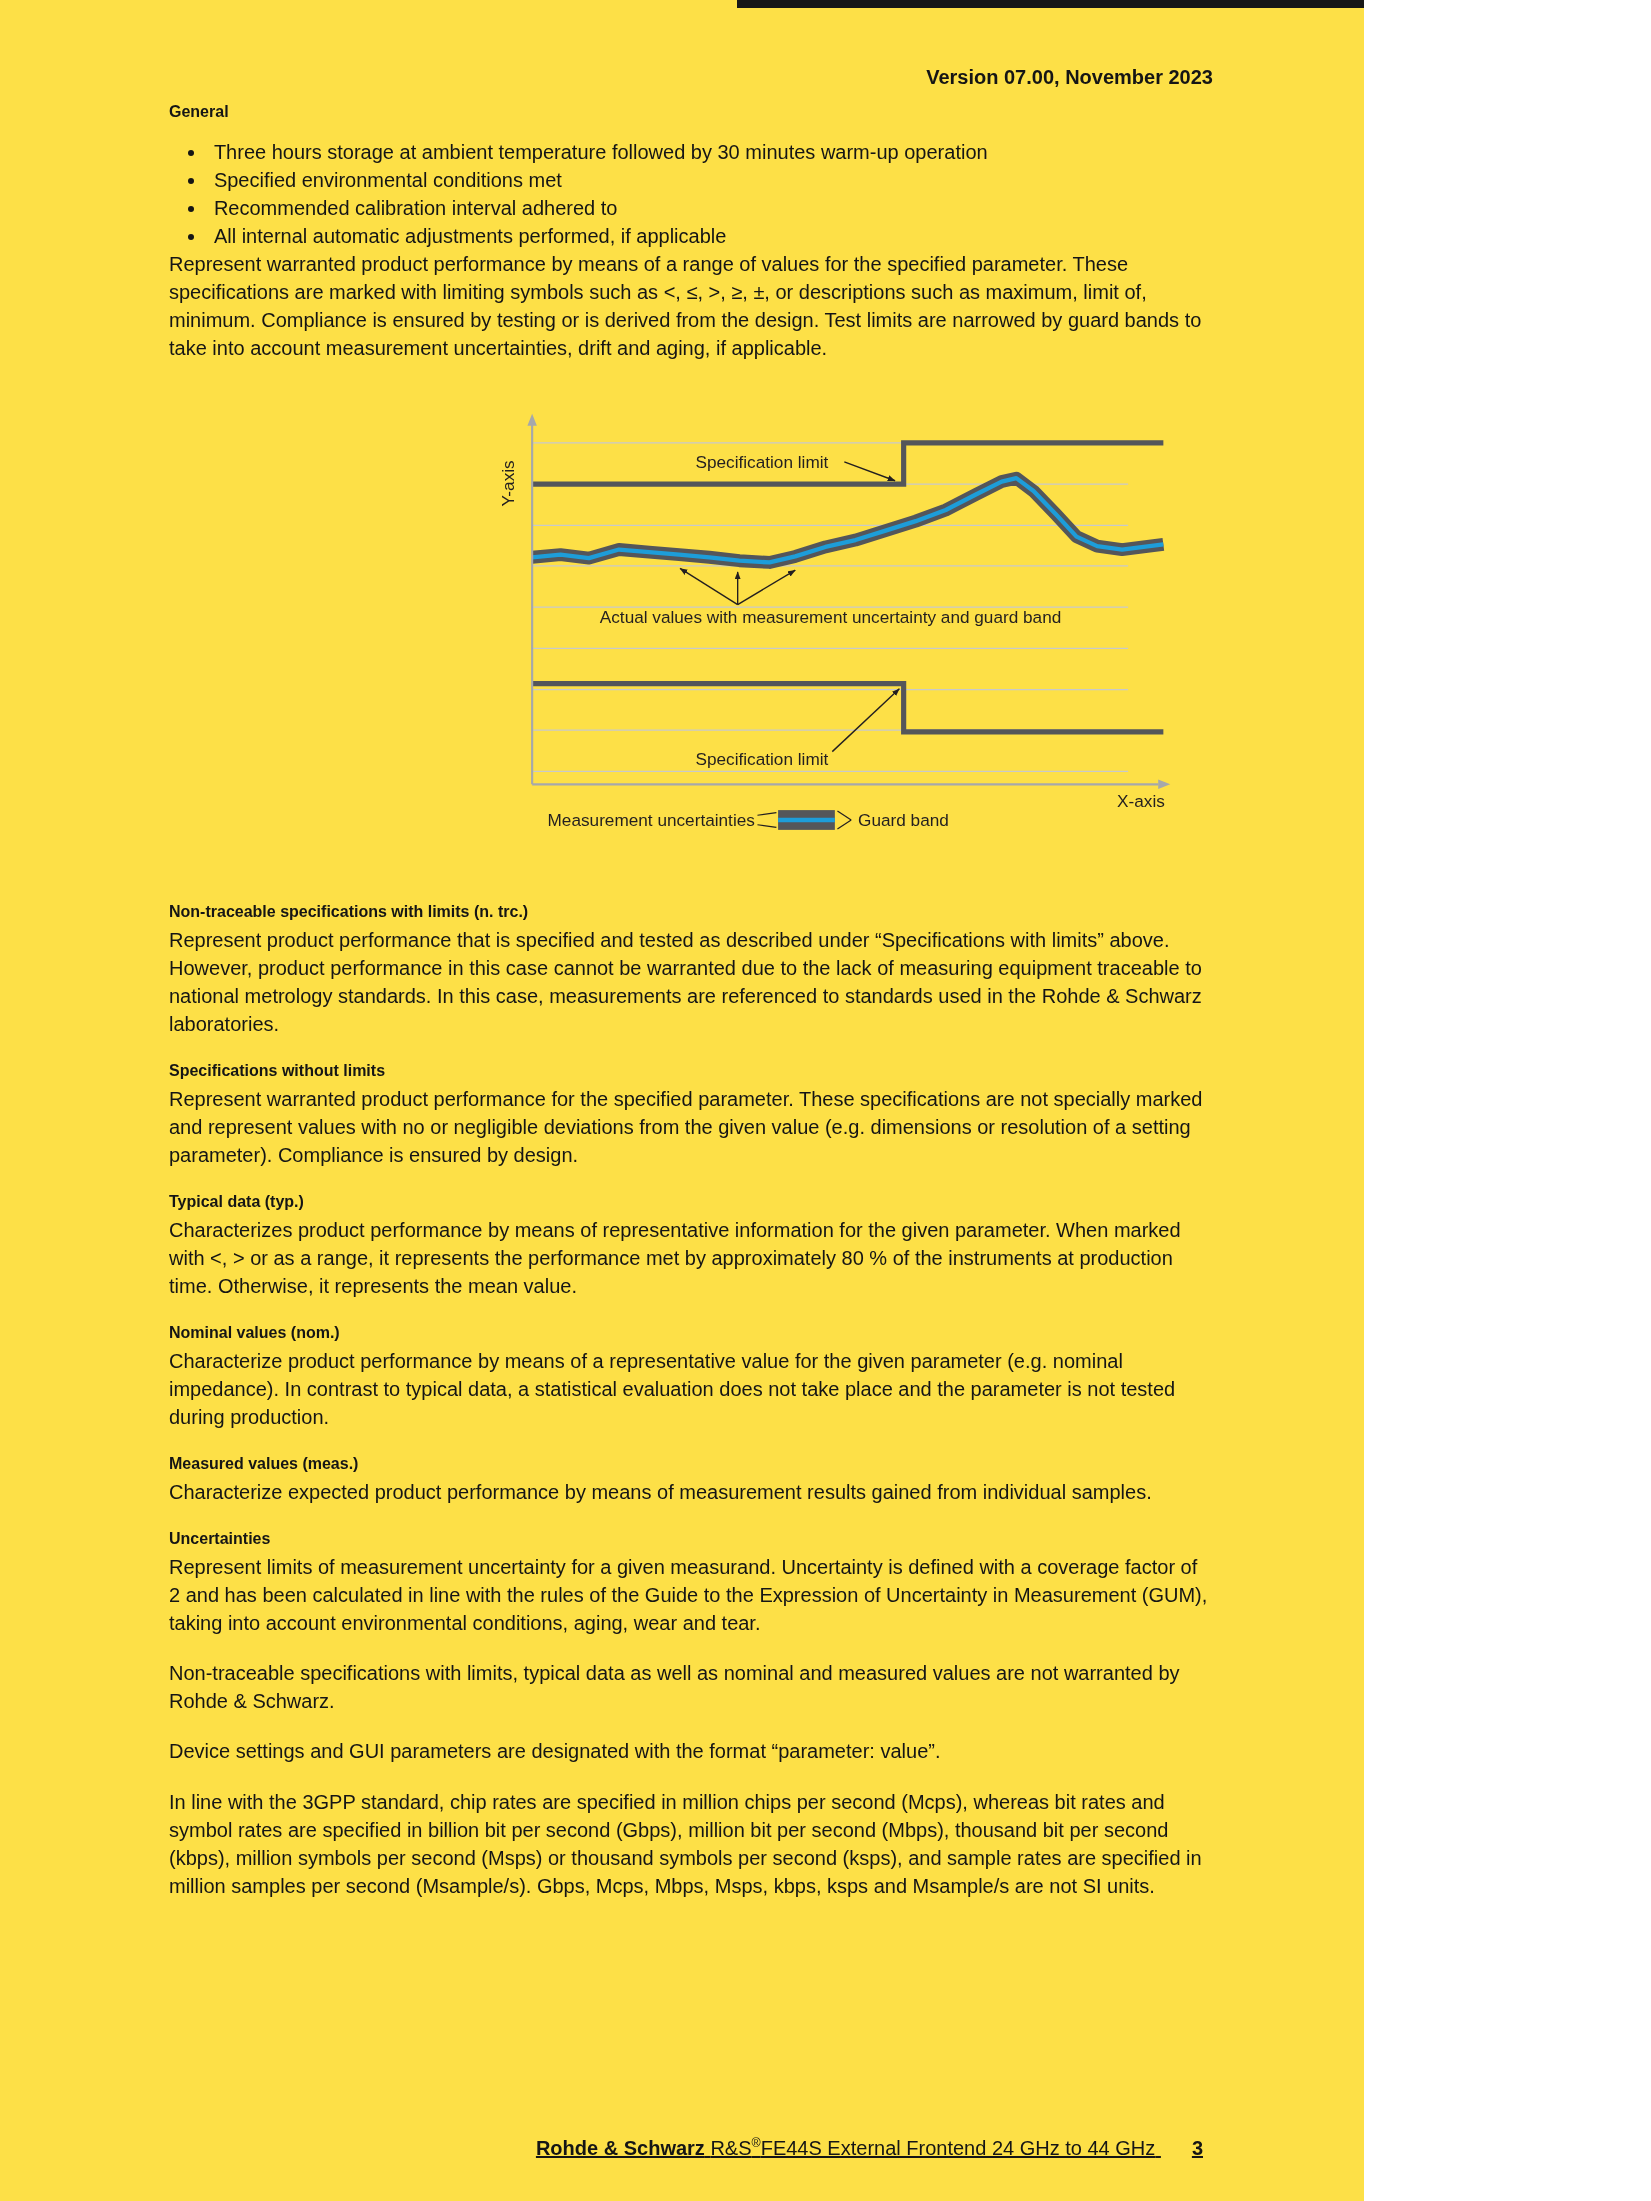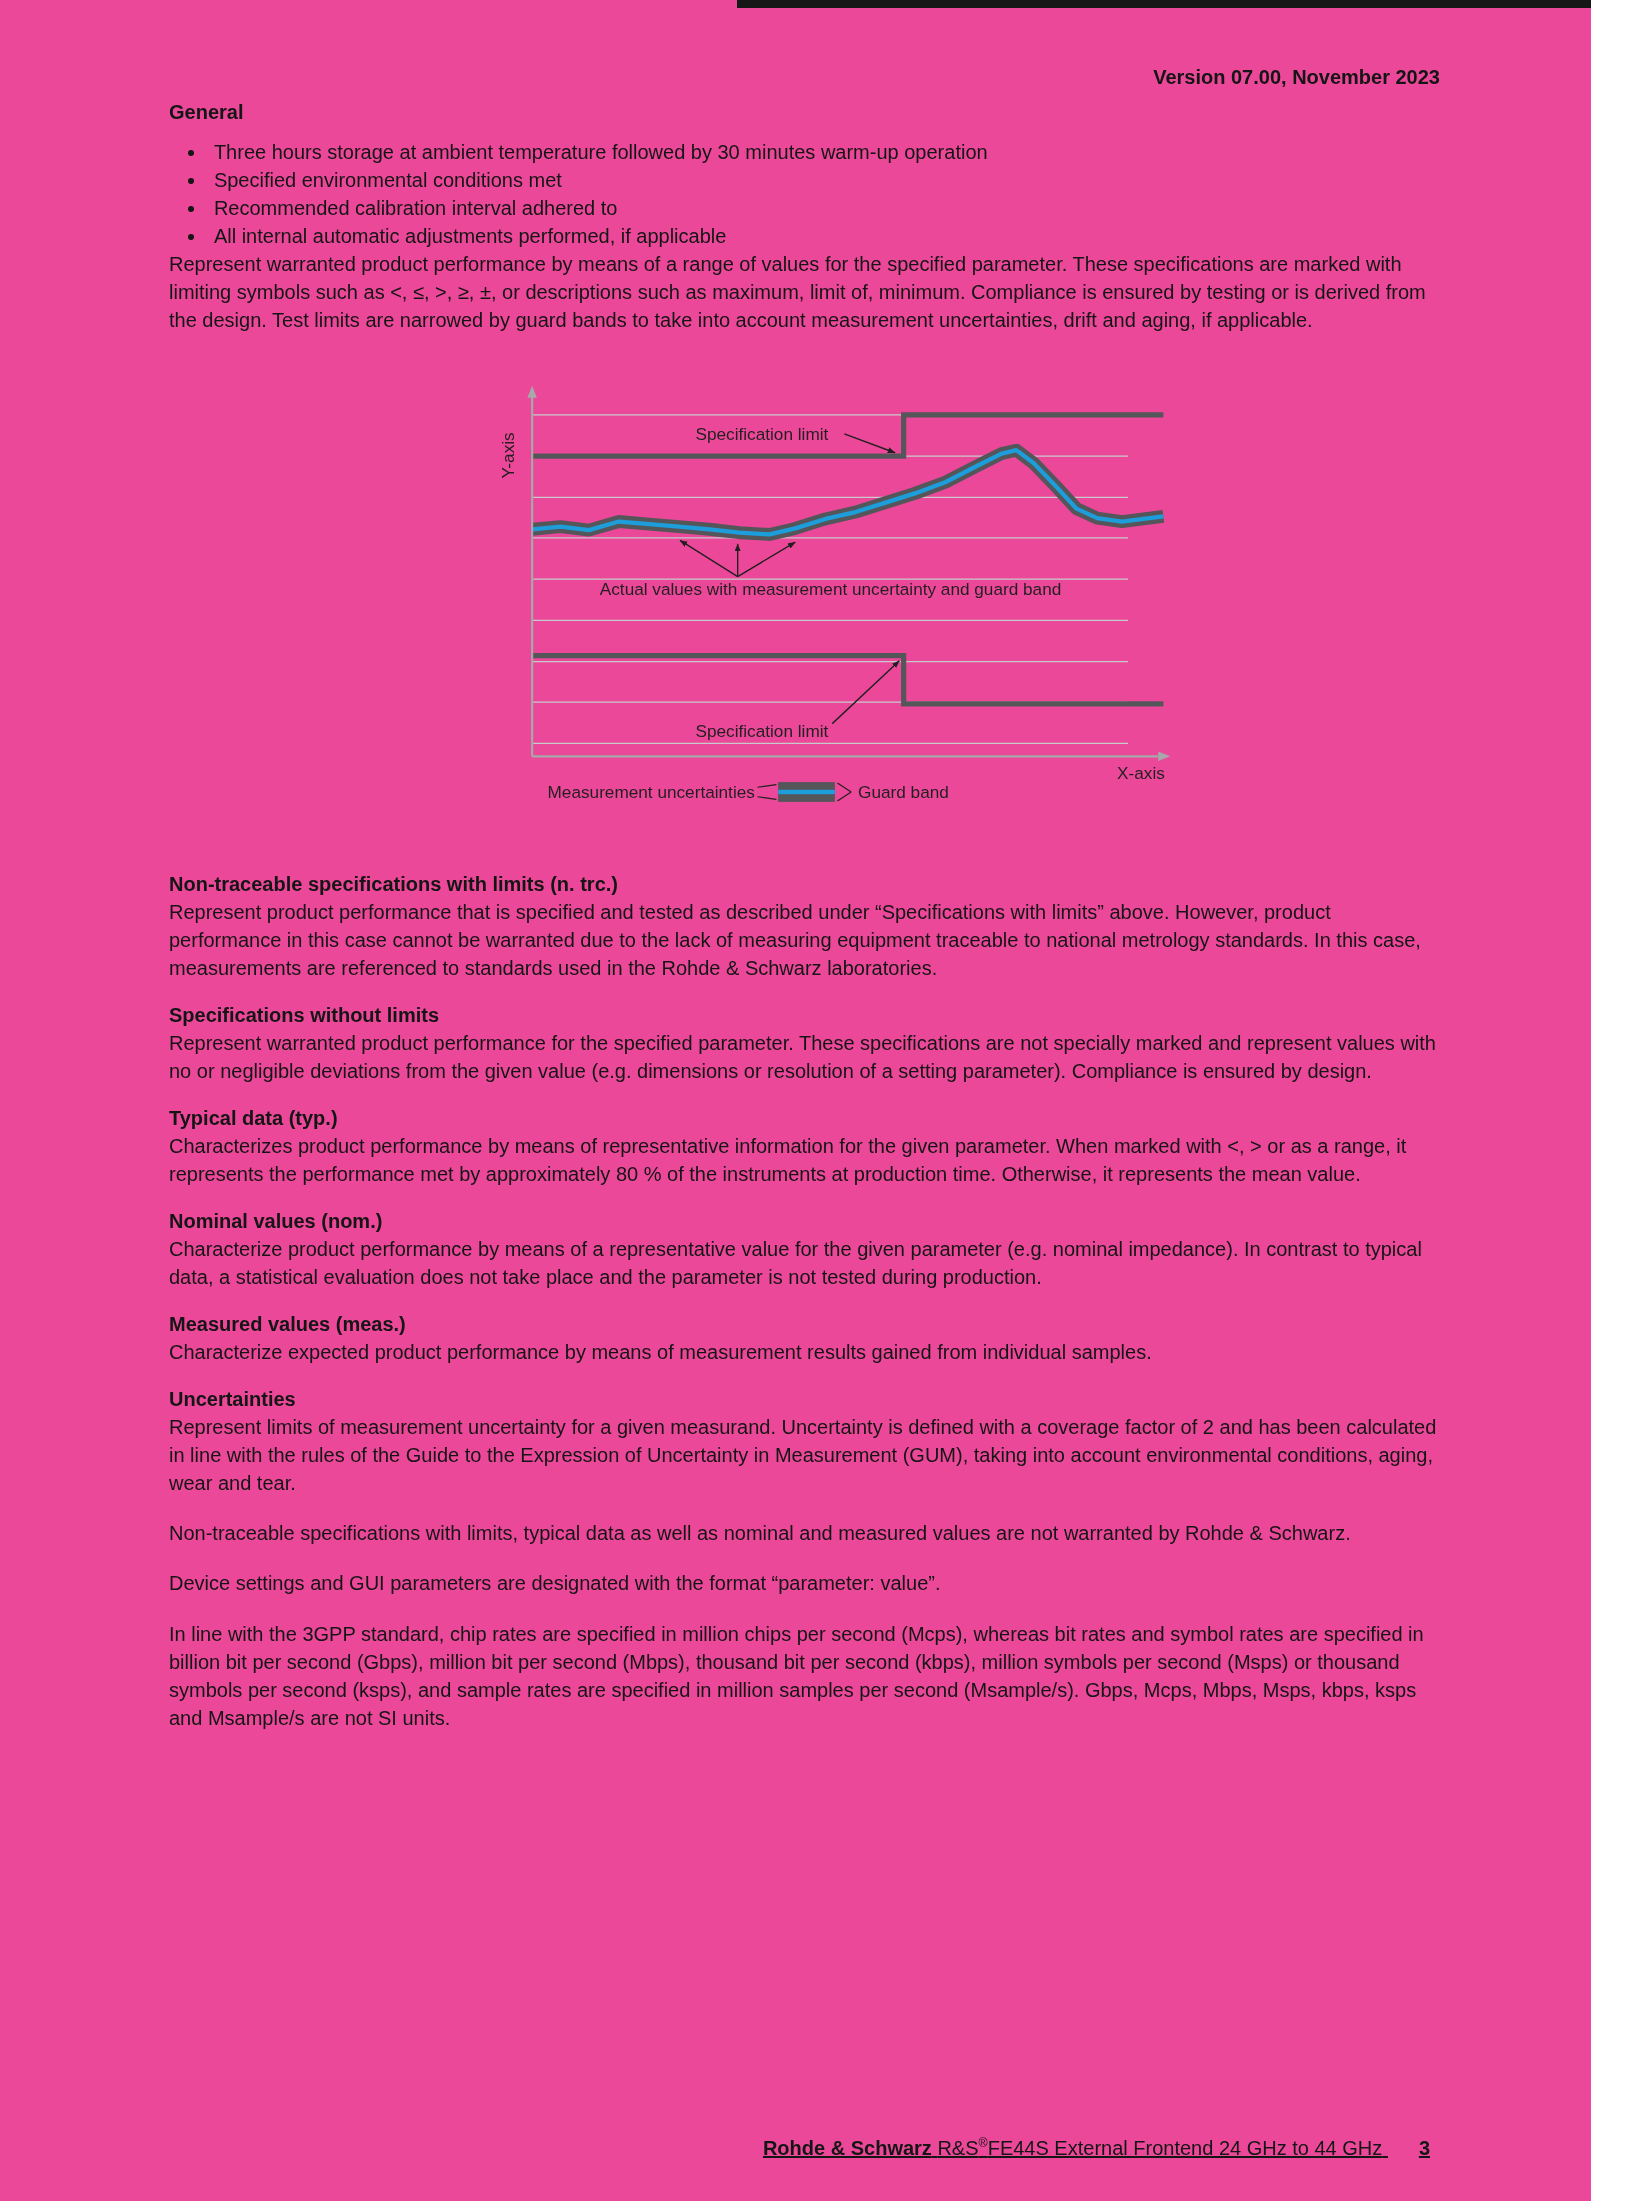--- a/index.html
+++ b/index.html
@@ -1,30 +1,30 @@
 <!DOCTYPE html>
 <html style="font-size:13.8px"><head>
 <meta charset="utf-8">
 <style>
   * { box-sizing: border-box; }
   html, body { margin: 0; padding: 0; background: #ffffff; }
   .page {
     position: relative;
-    width: 1591px;
+    width: 1364px;
     height: 2202px;
-    background: #ec4899;
+    background: #fde047;
     font-family: "Liberation Sans", sans-serif;
     color: #151515;
     overflow: hidden;
   }
   .content { padding: 65px 151px 0 169px; }
   .scan-bar { position: absolute; top: 0; left: 737px; width: 910px; height: 7.7px; background: #171717; }
   .version-header { text-align: right; font-weight: bold; font-size: 20px; line-height: 24px; }
   h1 { font-size: 42px; line-height: 48px; font-weight: bold; margin: 72px 0 0; }
-  h2 { font-size: 20px; line-height: 28px; font-weight: bold; margin: 19px 0 0; }
+  h2 { font-size: 16px; line-height: 28px; font-weight: bold; margin: 19px 0 0; }
   h2.tight { margin-top: 8.6px; }
   h2.gap-lg { margin-top: 43px; }
   h2.after-figure { margin-top: 52px; }
   p { font-size: 20px; line-height: 28px; margin: 0; }
   p.standalone { margin-top: 22.4px; }
   ul { margin: 12px 0 0; padding-left: 38px; }
   li { font-size: 20px; line-height: 28px; padding-left: 6.9px; }
   .spec-figure { margin: 48px 0 0 321px; width: 694px; }
   .ft { font-family: "Liberation Sans", sans-serif; font-size: 20px; fill: #231f20; }
   .footer { position: absolute; right: 161px; top: 2137px; font-size: 20px; white-space: nowrap; text-decoration: underline; }

